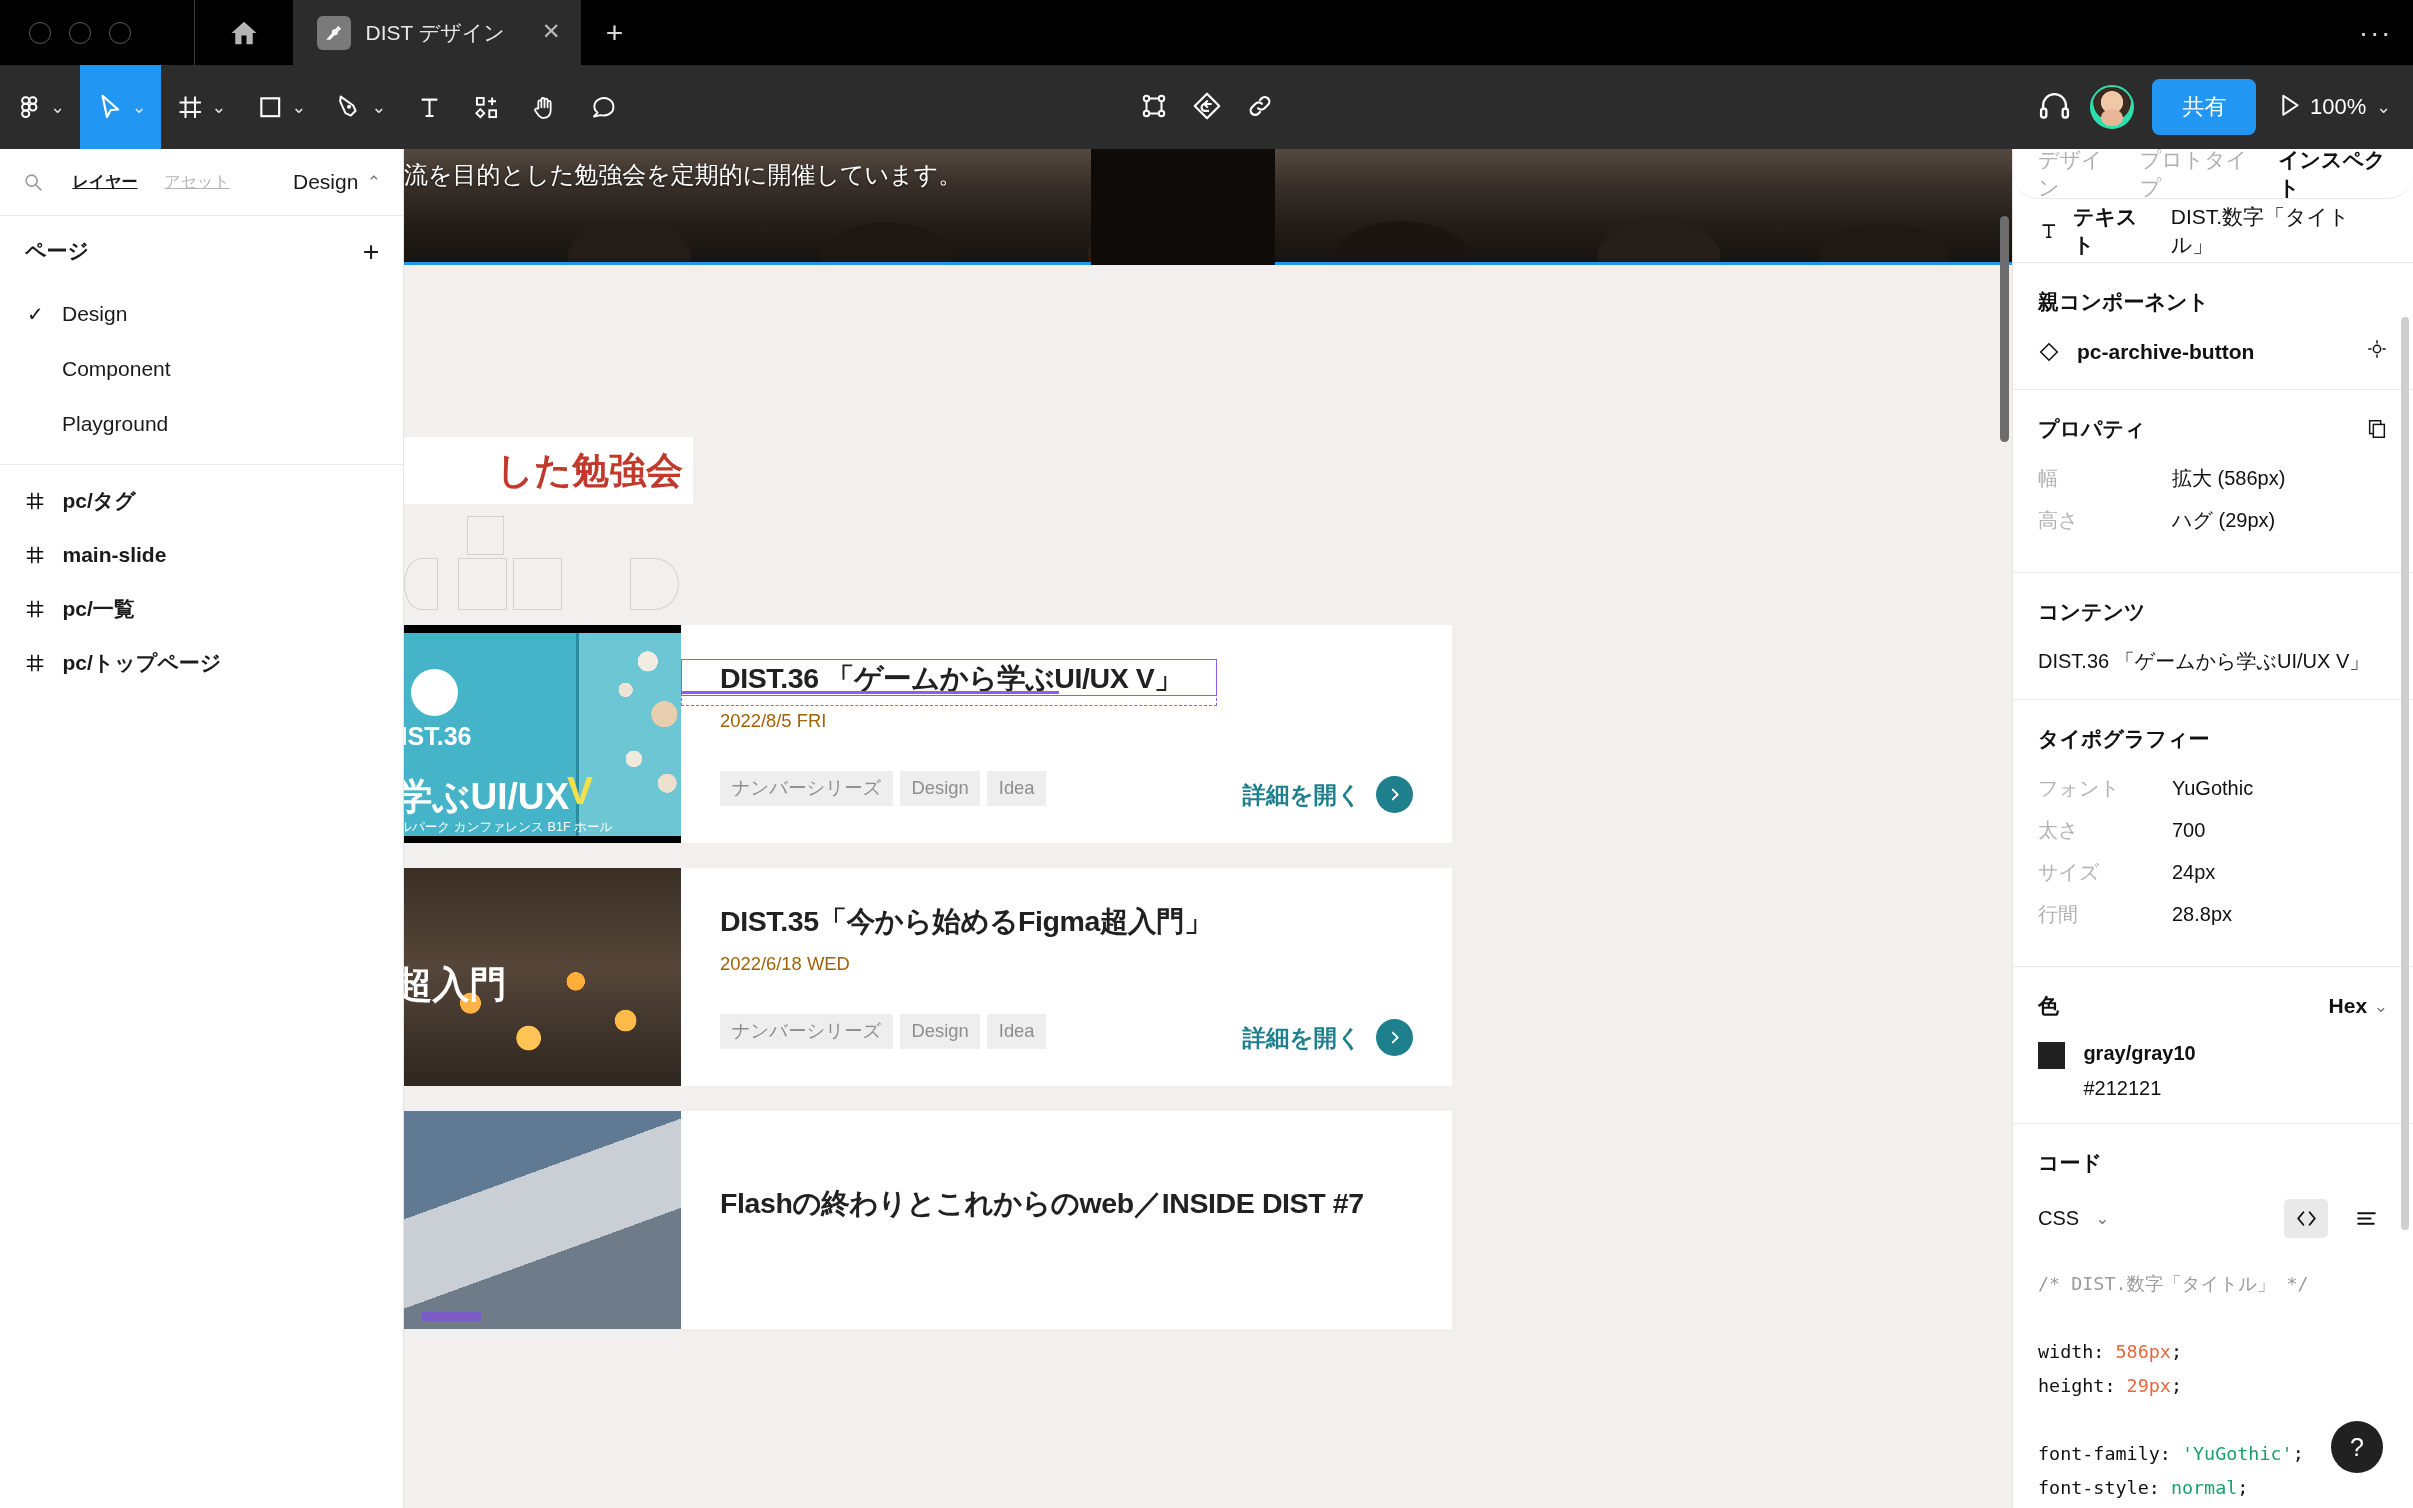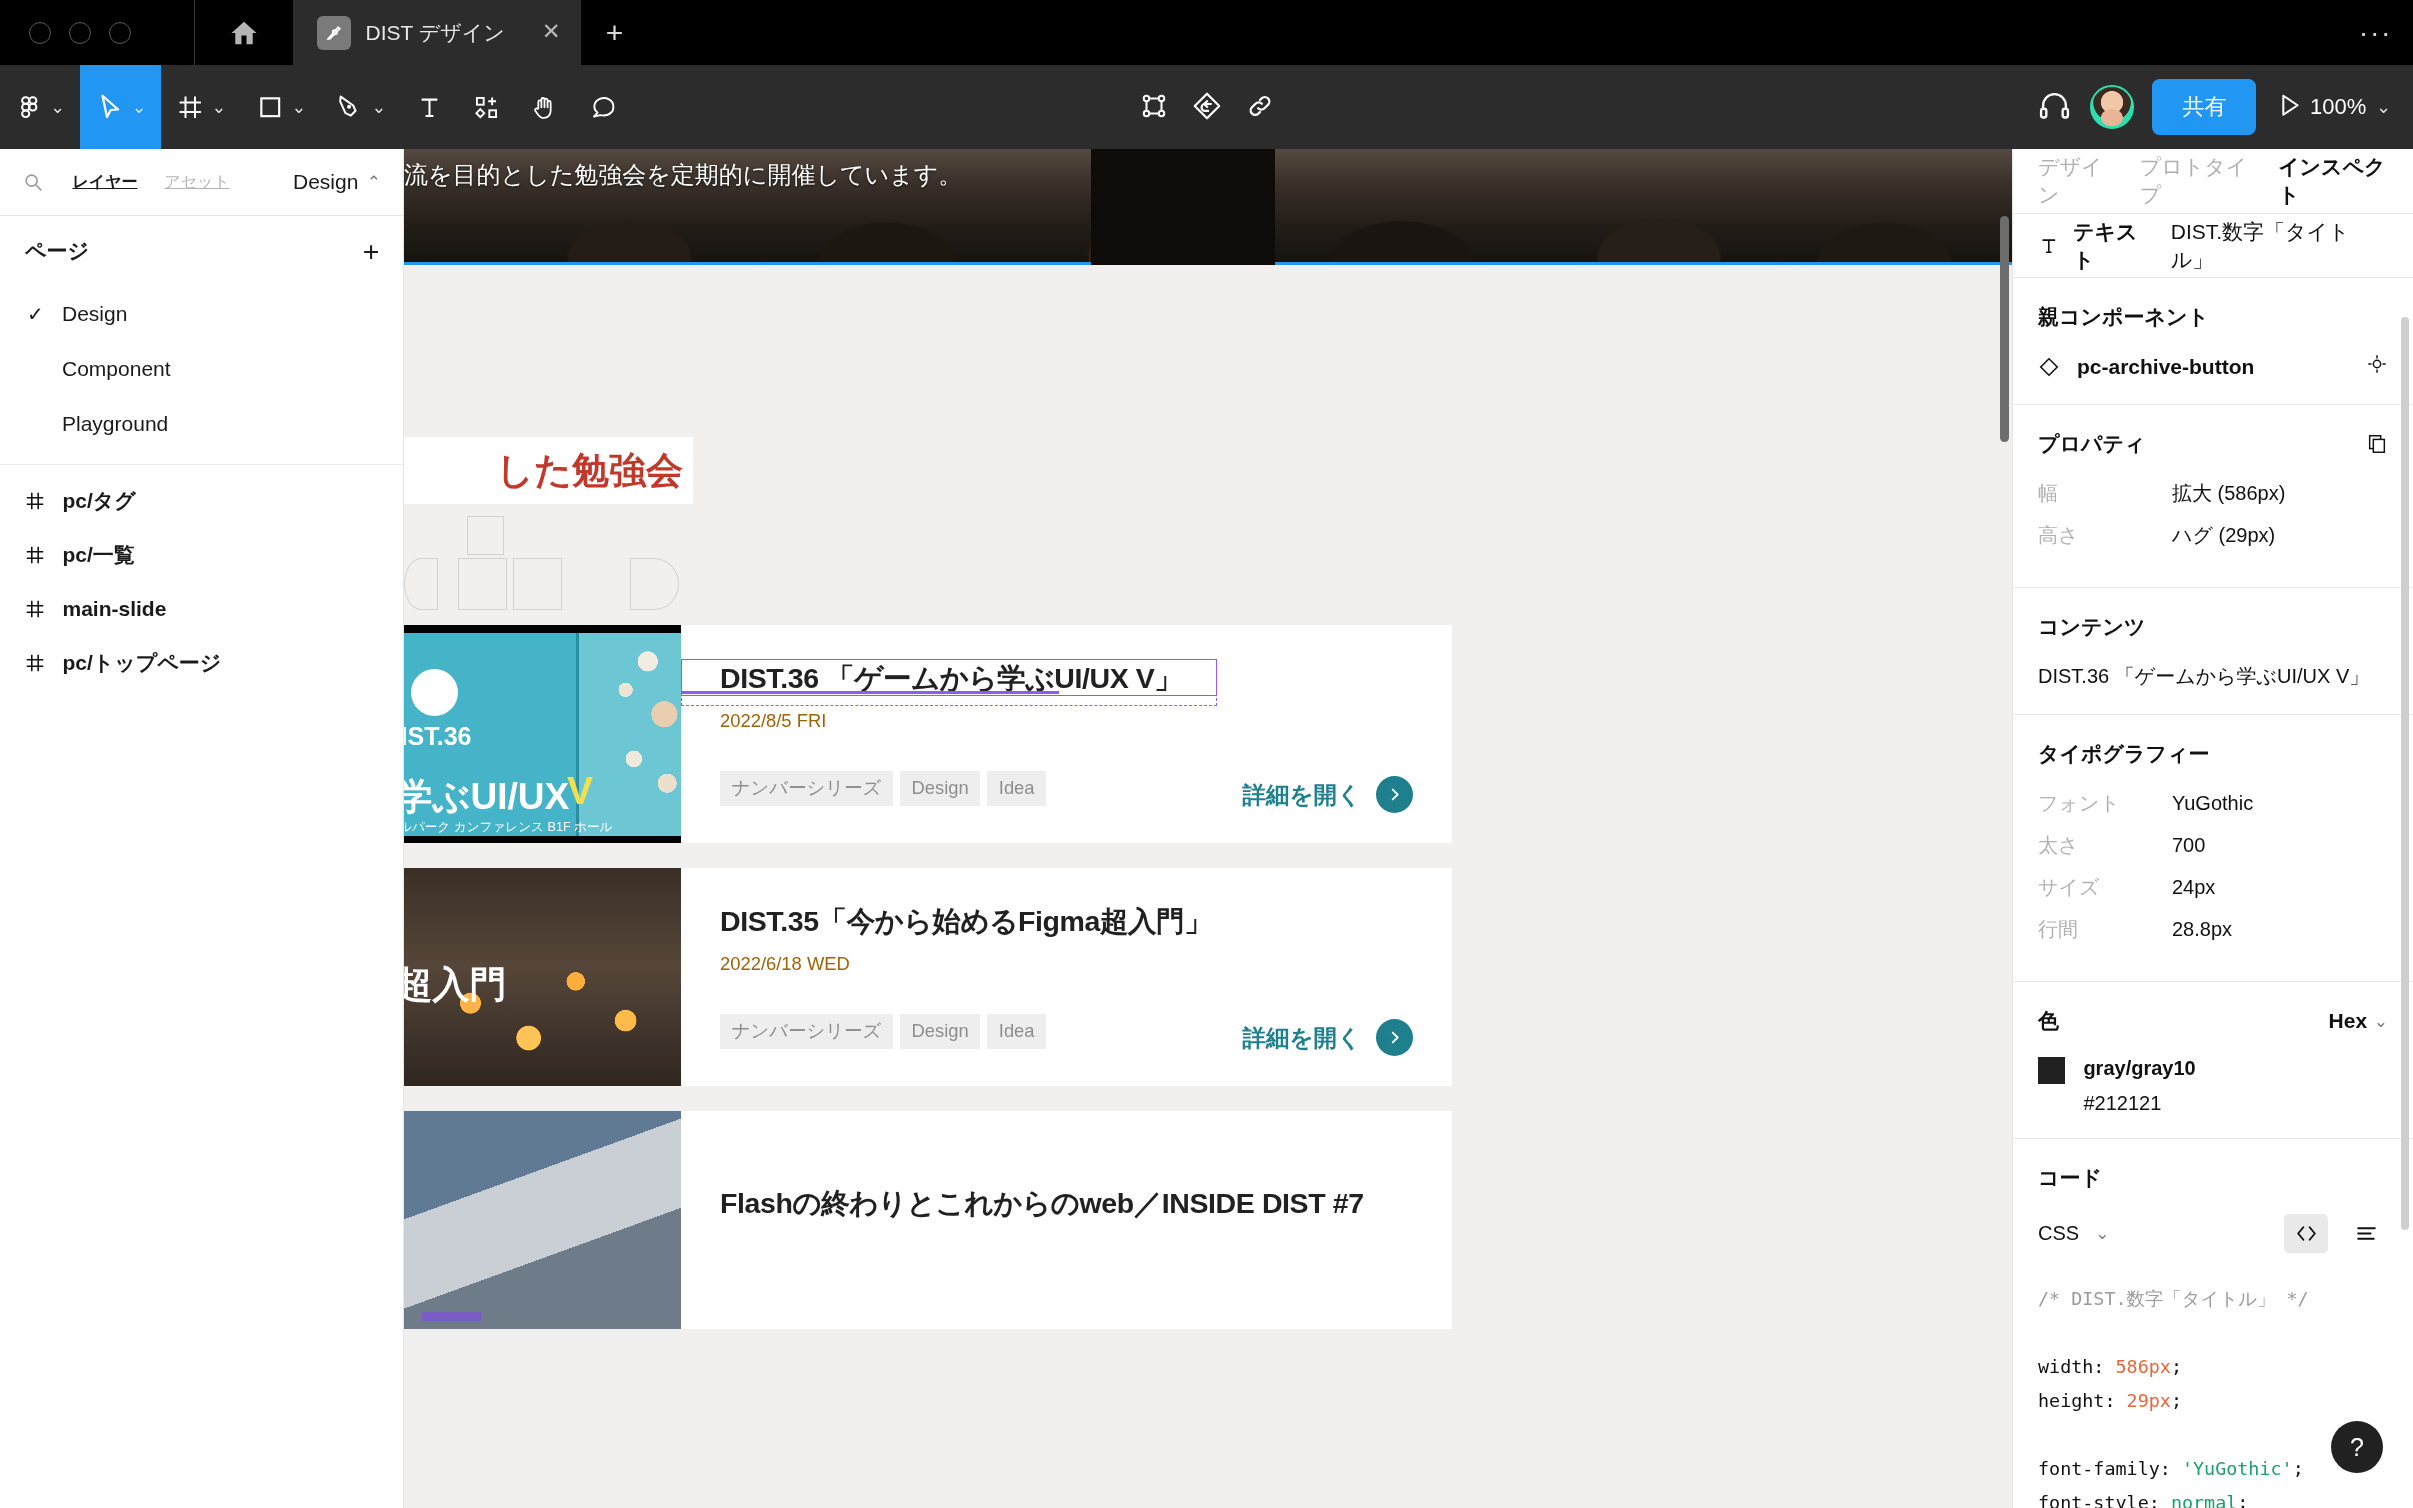--- a/index.html
+++ b/index.html
@@ -219,22 +219,22 @@
     position: absolute; right: 3.4px; top: 67px; width: 8.4px; height: 226px;
     background: #6d6d6d; border-radius: 4.2px;
   }
 
   
   .rightpanel {
     position: absolute; top: 149px; right: 0; width: 401px; height: 1359px;
     background: #ffffff; border-left: 0.8px solid #e5e5e5; overflow: hidden;
   }
   .rp-tabs {
-    height: 65px; display: flex; align-items: center; justify-content: flex-end;
-    gap: 28.5px; padding: 0 25px; border-bottom: 0.8px solid #e8e8e8;
+    height: 50px; display: flex; align-items: center; justify-content: flex-end;
+    gap: 28.5px; padding: 0 25px; border-bottom: 0.8px solid #e8e8e8; border-radius: 32px;
   }
   .rp-tab { font-size: 21px; color: #b0b0b0; }
   .rp-tab.sel { color: #111; font-weight: bold; }
   .rp-selrow {
     height: 64px; display: flex; align-items: center; gap: 13.4px;
     padding: 0 25px; border-bottom: 0.8px solid #e8e8e8;
   }
   .rp-selrow .t { font-size: 21px; color: #111; }
   .rp-selrow .bold { font-weight: bold; }
   .rp-block { padding: 25px 25px 23.5px 25px; border-bottom: 0.8px solid #e8e8e8; }
@@ -480,29 +480,29 @@
           </g>
         </svg>
       <span>pc/タグ</span>
     </div>
     <div class="layer-row">
       <svg class="frame-ico" viewBox="0 0 24 24">
           <g stroke="#111" stroke-width="1.7">
             <path d="M8.5 3 V21 M15.5 3 V21 M3 8.5 H21 M3 15.5 H21"></path>
           </g>
         </svg>
-      <span>pc/一覧</span>
+      <span>main-slide</span>
     </div>
     <div class="layer-row">
       <svg class="frame-ico" viewBox="0 0 24 24">
           <g stroke="#111" stroke-width="1.7">
             <path d="M8.5 3 V21 M15.5 3 V21 M3 8.5 H21 M3 15.5 H21"></path>
           </g>
         </svg>
-      <span>main-slide</span>
+      <span>pc/一覧</span>
     </div>
     <div class="layer-row">
       <svg class="frame-ico" viewBox="0 0 24 24">
           <g stroke="#111" stroke-width="1.7">
             <path d="M8.5 3 V21 M15.5 3 V21 M3 8.5 H21 M3 15.5 H21"></path>
           </g>
         </svg>
       <span>pc/トップページ</span>
     </div>
   </div>

